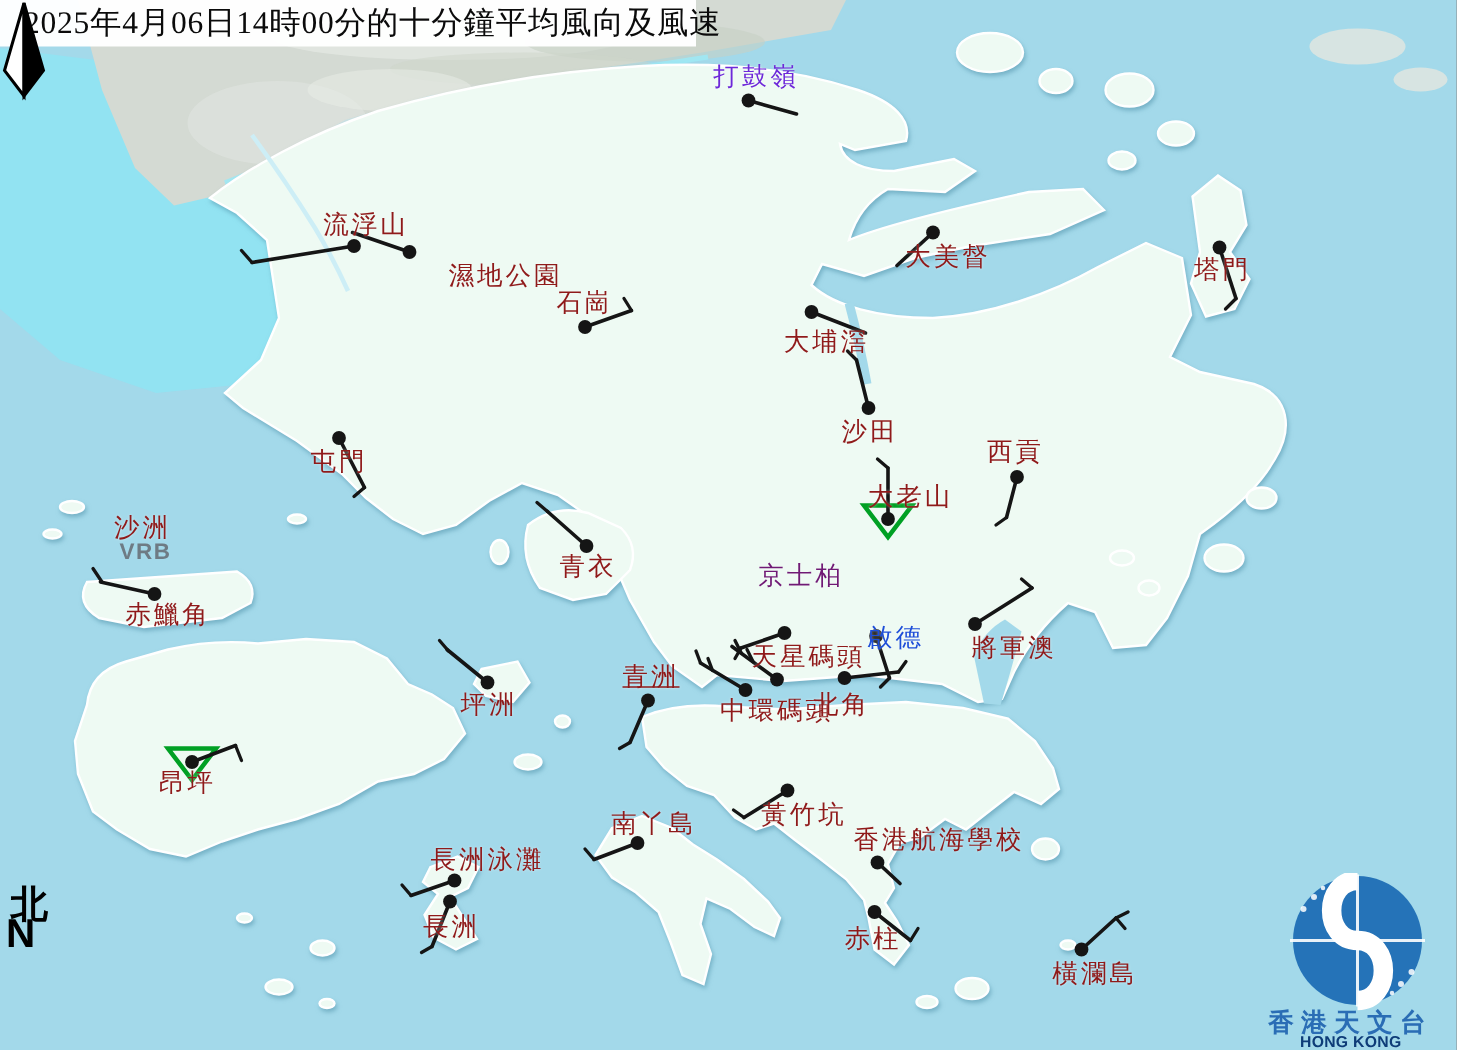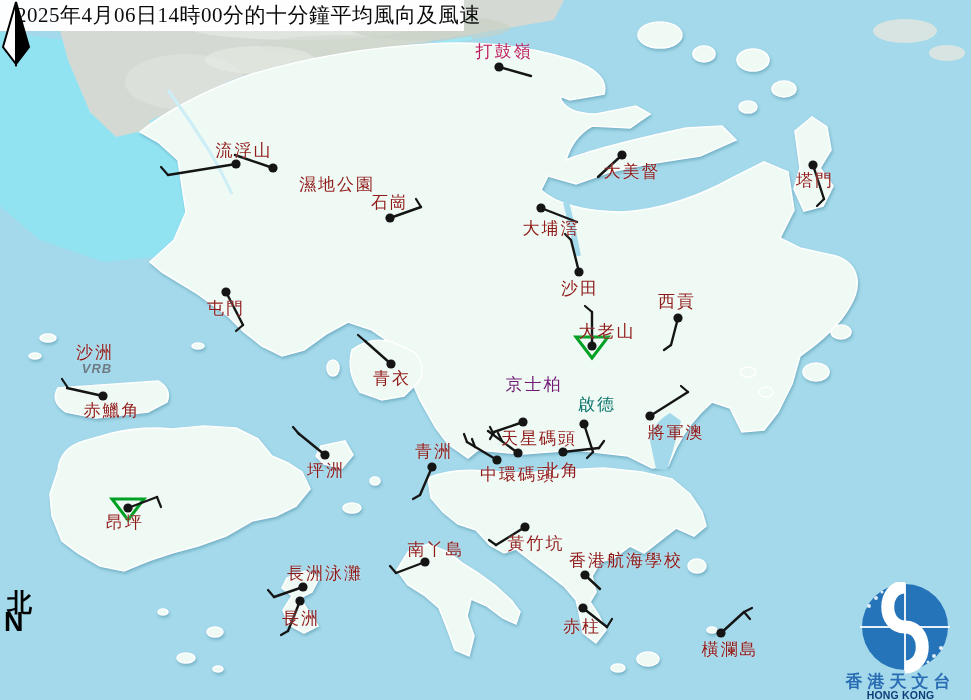--- a/index.html
+++ b/index.html
@@ -7,21 +7,21 @@
          font-family:"Liberation Serif","DejaVu Serif",serif;background:#a3d9ea;}
   .stage svg{position:absolute;left:0;top:0;}
   #land-group{filter:drop-shadow(1px 2px 1.5px rgba(80,145,170,.55));}
   .title-bar{position:absolute;left:0;top:0;width:464px;height:31px;background:rgba(255,255,255,.97);
              color:#0b0b0b;font-size:21px;line-height:31px;padding-left:16px;box-sizing:border-box;
              letter-spacing:.5px;white-space:nowrap;}
   #labels{position:absolute;left:0;top:0;width:971px;height:700px;pointer-events:none;}
   .st-label{position:absolute;transform:translate(-50%,-50%);font-size:17px;letter-spacing:2px;
             white-space:nowrap;font-weight:500;text-shadow:0 0 2px rgba(255,255,255,.55);}
   .st-sub{position:absolute;transform:translate(-50%,-50%);font-family:"Liberation Sans","DejaVu Sans",sans-serif;
-          font-size:13px;font-weight:bold;letter-spacing:1px;font-style:italic;}
+          font-size:15px;font-weight:bold;letter-spacing:1px;}
   .compass-cjk{position:absolute;left:7px;top:586px;font-size:25px;color:#000;font-weight:bold;}
   .compass-n{position:absolute;left:4px;top:609px;font-size:27px;line-height:26px;color:#000;font-weight:bold;
              font-family:"Liberation Sans","DejaVu Sans",sans-serif;}
   .compass-arrow{position:absolute;left:2px;top:634px;}
   .logo{position:absolute;left:830px;top:582px;width:141px;height:118px;}
   .logo-cjk{position:absolute;left:0;top:88px;width:141px;text-align:center;font-size:17px;
             letter-spacing:5px;font-weight:bold;}
   .logo-en{position:absolute;left:0;top:107px;width:141px;text-align:center;font-size:10.5px;
            font-weight:bold;letter-spacing:.2px;font-family:"Liberation Sans","DejaVu Sans",sans-serif;}
 </style>
@@ -205,42 +205,42 @@
       <line x1="583" y1="608" x2="607" y2="627" stroke="#151515" stroke-width="2.4" stroke-linecap="round"></line>
       <line x1="607" y1="627" x2="612" y2="619" stroke="#151515" stroke-width="2.2" stroke-linecap="round"></line>
       <circle cx="583" cy="608" r="4.6" fill="#151515"></circle>
       <line x1="721" y1="633" x2="744" y2="612" stroke="#151515" stroke-width="2.4" stroke-linecap="round"></line>
       <line x1="744" y1="612" x2="752" y2="608" stroke="#151515" stroke-width="2.2" stroke-linecap="round"></line>
       <line x1="744" y1="612" x2="750" y2="619" stroke="#151515" stroke-width="2.2" stroke-linecap="round"></line>
       <circle cx="721" cy="633" r="4.6" fill="#151515"></circle>
     </svg>
 
   <div id="labels">
-      <div class="st-label" style="color: #be185d; left: 504px; top: 51px;">打鼓嶺</div>
+      <div class="st-label" style="color: #6d28d9; left: 504px; top: 51px;">打鼓嶺</div>
       <div class="st-label" style="color: rgb(143, 26, 26); left: 244px; top: 150px;">流浮山</div>
       <div class="st-label" style="color: rgb(143, 26, 26); left: 293px; top: 184px; margin-left: 44px;">濕地公園</div>
       <div class="st-label" style="color: rgb(143, 26, 26); left: 390px; top: 202px;">石崗</div>
       <div class="st-label" style="color: rgb(143, 26, 26); left: 632px; top: 171px;">大美督</div>
       <div class="st-label" style="color: rgb(143, 26, 26); left: 809px; top: 180px; padding-left: 12px;">塔門</div>
       <div class="st-label" style="color: rgb(143, 26, 26); left: 551px; top: 228px;">大埔滘</div>
       <div class="st-label" style="color: rgb(143, 26, 26); left: 580px; top: 288px;">沙田</div>
       <div class="st-label" style="color: rgb(143, 26, 26); left: 677px; top: 301px;">西貢</div>
       <div class="st-label" style="color: rgb(143, 26, 26); left: 607px; top: 331px;">大老山</div>
       <div class="st-label" style="color: rgb(143, 26, 26); left: 226px; top: 308px;">屯門</div>
       <div class="st-label" style="color: rgb(143, 26, 26); left: 95px; top: 352px;">沙洲</div>
       <div class="st-sub" style="color: rgb(110, 123, 132); left: 97px; top: 368px;">VRB</div>
       <div class="st-label" style="color: rgb(143, 26, 26); left: 112px; top: 410px;">赤鱲角</div>
       <div class="st-label" style="color: rgb(143, 26, 26); left: 392px; top: 378px;">青衣</div>
       <div class="st-label" style="color: #701a75; left: 534px; top: 384px;">京士柏</div>
-      <div class="st-label" style="color: #0f766e; left: 597px; top: 404px;">啟德</div>
+      <div class="st-label" style="color: #1d4ed8; left: 597px; top: 425px;">啟德</div>
       <div class="st-label" style="color: rgb(143, 26, 26); left: 660px; top: 432px; margin-left: 16px;">將軍澳</div>
       <div class="st-label" style="color: rgb(143, 26, 26); left: 539px; top: 438px;">天星碼頭</div>
       <div class="st-label" style="color: rgb(143, 26, 26); left: 518px; top: 474px;">中環碼頭</div>
       <div class="st-label" style="color: rgb(143, 26, 26); left: 561px; top: 470px;">北角</div>
-      <div class="st-label" style="color: rgb(143, 26, 26); left: 434px; top: 451px;">青洲</div>
+      <div class="st-label" style="color: rgb(143, 26, 26); left: 434px; top: 451px; text-decoration: underline;">青洲</div>
       <div class="st-label" style="color: rgb(143, 26, 26); left: 326px; top: 470px;">坪洲</div>
       <div class="st-label" style="color: rgb(143, 26, 26); left: 125px; top: 522px;">昂坪</div>
       <div class="st-label" style="color: rgb(143, 26, 26); left: 436px; top: 549px;">南丫島</div>
       <div class="st-label" style="color: rgb(143, 26, 26); left: 536px; top: 543px;">黃竹坑</div>
       <div class="st-label" style="color: rgb(143, 26, 26); left: 325px; top: 573px;">長洲泳灘</div>
       <div class="st-label" style="color: rgb(143, 26, 26); left: 301px; top: 618px;">長洲</div>
       <div class="st-label" style="color: rgb(143, 26, 26); left: 626px; top: 560px;">香港航海學校</div>
       <div class="st-label" style="color: rgb(143, 26, 26); left: 582px; top: 626px;">赤柱</div>
       <div class="st-label" style="color: rgb(143, 26, 26); left: 730px; top: 649px;">橫瀾島</div>
     </div>

